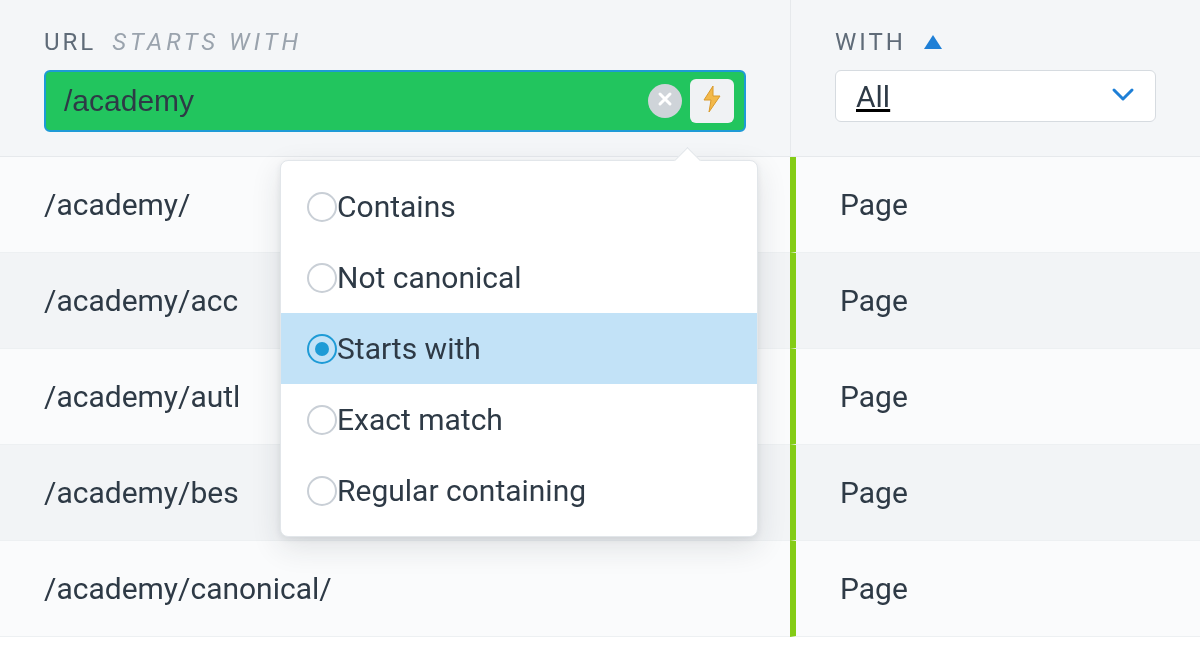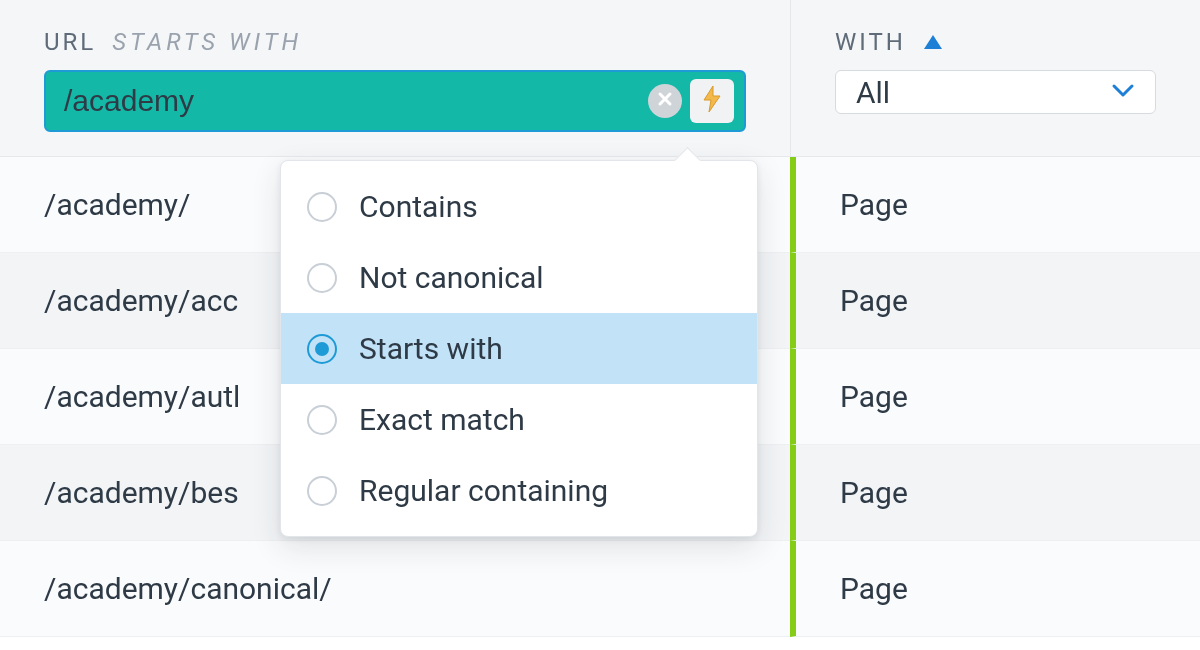--- a/index.html
+++ b/index.html
@@ -3,37 +3,37 @@
 <meta charset="utf-8">
 <style>
   * { box-sizing: border-box; margin: 0; padding: 0; }
   html, body { width: 1200px; height: 650px; font-family: -apple-system, BlinkMacSystemFont, "Segoe UI", Roboto, Helvetica, Arial, sans-serif; background: #fff; overflow: hidden; }
   .grid { display: grid; grid-template-columns: 790px 410px; width: 1200px; }
   .header-cell { background: #f4f6f8; padding: 28px 44px 24px 44px; border-bottom: 1px solid #e6e9ec; position: relative; }
   .header-cell.right { border-left: 1px solid #e6e9ec; padding-left: 44px; padding-right: 44px; }
   .col-label { font-size: 24px; letter-spacing: 3px; color: #5f6b78; font-weight: 400; display: flex; align-items: center; gap: 10px; margin-bottom: 14px; text-align: right; }
   .col-label .mode { font-style: italic; color: #9aa3ad; letter-spacing: 4px; margin-left: 6px; }
   .sort-icon { color: #1e7fd6; margin-left: 6px; display: inline-flex; }
-  .url-input-wrap { position: relative; display: flex; align-items: center; background: #14b8a6; border: 2px solid #1e9bd6; border-radius: 6px; height: 62px; padding: 0 10px 0 18px; }
+  .url-input-wrap { position: relative; display: flex; align-items: center; background: #22c55e; border: 2px solid #1e9bd6; border-radius: 6px; height: 62px; padding: 0 10px 0 18px; }
   .url-input { flex: 1; border: none; outline: none; font-size: 30px; color: #2e3a46; background: transparent; }
   .input-icons { display: flex; align-items: center; gap: 8px; }
   .clear-btn { width: 34px; height: 34px; border-radius: 50%; background: #cfd4d9; display: flex; align-items: center; justify-content: center; cursor: pointer; }
   .lightning-btn { width: 44px; height: 44px; border-radius: 6px; background: #f0f2f4; display: flex; align-items: center; justify-content: center; cursor: pointer; }
-  .select-wrap { position: relative; background: #fff; border: 1.5px solid #d6dbe0; border-radius: 6px; height: 44px; display: flex; align-items: center; padding: 0 20px; cursor: pointer; }
+  .select-wrap { position: relative; background: #fff; border: 1.5px solid #d6dbe0; border-radius: 6px; height: 52px; display: flex; align-items: center; padding: 0 20px; cursor: pointer; text-decoration: underline; }
   .select-value { font-size: 30px; color: #2e3a46; flex: 1; }
   .select-chevron { color: #1e7fd6; }
   .data-row { display: contents; }
   .data-cell { padding: 30px 44px; font-size: 30px; color: #2e3a46; border-bottom: 1px solid #edf0f2; white-space: nowrap; overflow: hidden; text-overflow: clip; }
   .data-cell.right { border-left: 6px solid #84cc16; }
   .data-row:nth-of-type(odd) .data-cell { background: #fafbfc; }
   .data-row:nth-of-type(even) .data-cell { background: #f2f4f6; }
 
   .popover { position: absolute; left: 280px; top: 160px; width: 478px; background: #fff; border: 1px solid #e2e6ea; border-radius: 8px; box-shadow: 0 10px 30px rgba(30,40,50,0.12), 0 2px 6px rgba(30,40,50,0.08); z-index: 50; padding: 10px 0; }
   .popover::before { content: ""; position: absolute; top: -10px; right: 60px; width: 18px; height: 18px; background: #fff; border-left: 1px solid #e2e6ea; border-top: 1px solid #e2e6ea; transform: rotate(45deg); }
-  .pop-item { display: flex; align-items: center; gap: 22px; padding: 18px 26px; font-size: 30px; color: #2e3a46; cursor: pointer; }
+  .pop-item { display: flex; align-items: center; padding: 18px 26px; font-size: 30px; color: #2e3a46; cursor: pointer; }
   .pop-item.selected { background: #c2e2f7; }
   .radio { width: 30px; height: 30px; border-radius: 50%; border: 2.5px solid #c9cfd6; flex-shrink: 0; display: flex; align-items: center; justify-content: center; }
   .pop-item.selected .radio { border-color: #1e9bd6; }
   .radio-dot { width: 14px; height: 14px; border-radius: 50%; background: #1e9bd6; display: none; }
   .pop-item.selected .radio-dot { display: block; }
 </style>
 </head>
 <body>
 
 <div class="grid">

